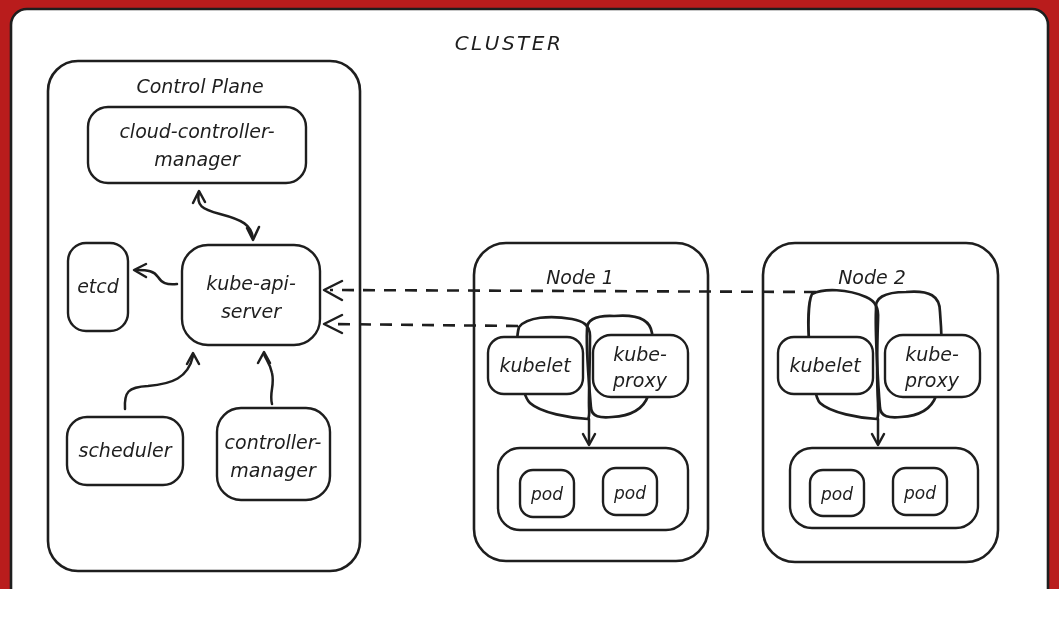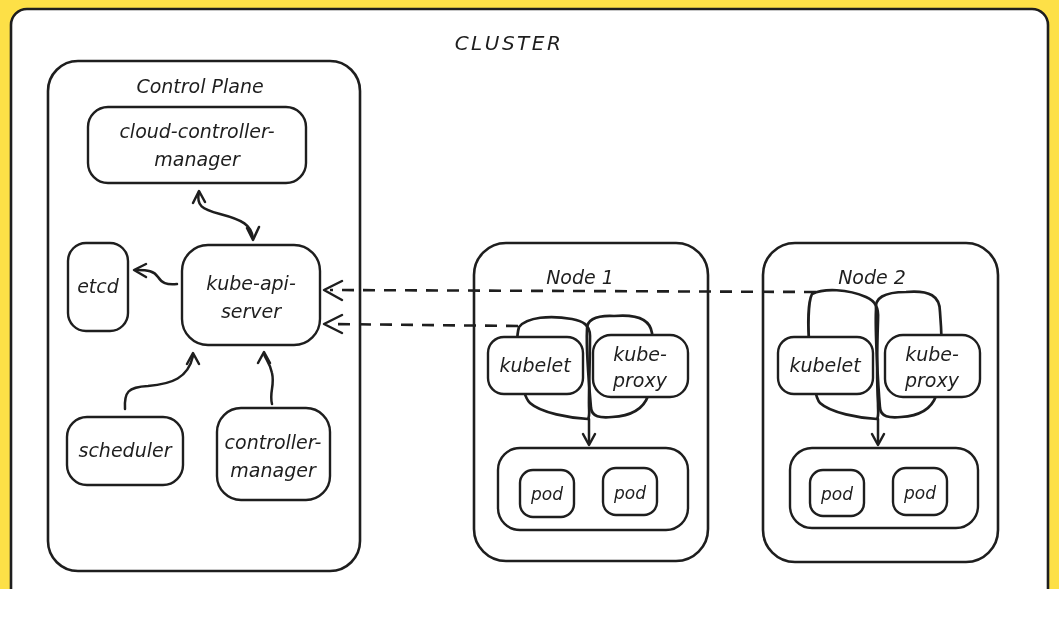--- a/index.html
+++ b/index.html
@@ -4,21 +4,21 @@
 <style>
   html, body {
     margin: 0;
     padding: 0;
     background: #ffffff;
   }
   #stage {
     position: relative;
     width: 1059px;
     height: 589px;
-    background: #fde047;
+    background: #b91c1c;
     overflow: hidden;
   }
   svg { display: block; }
   .frame {
     fill: #ffffff;
     stroke: #1e1e1e;
     stroke-width: 2.6;
   }
   .box {
     fill: #ffffff;

